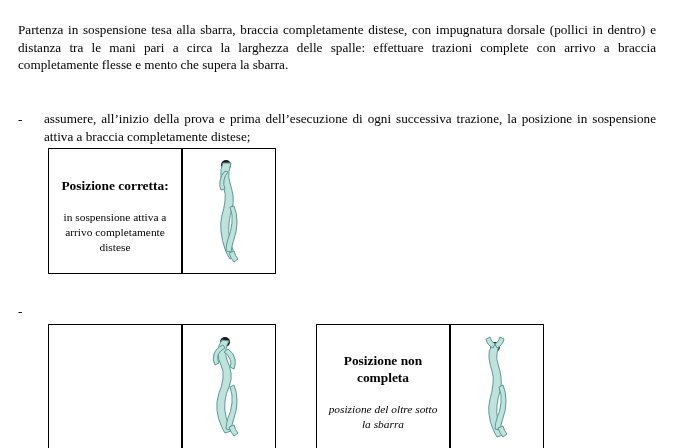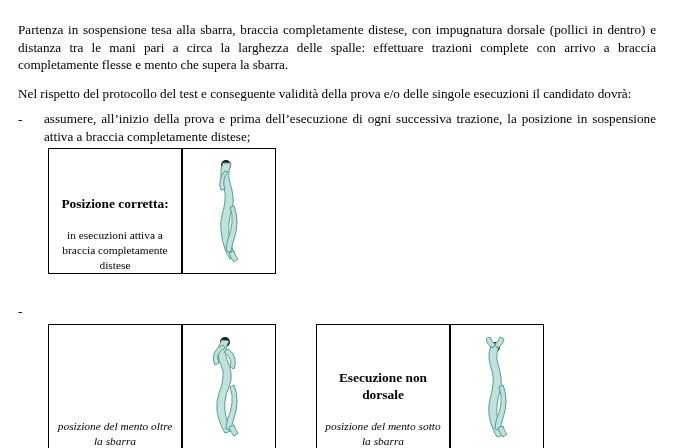--- a/index.html
+++ b/index.html
@@ -70,21 +70,21 @@
   .fig-group {
     position: absolute;
     display: flex;
   }
   .fig-box {
     border: 1px solid #000000;
     box-sizing: border-box;
     display: flex;
     flex-direction: column;
     align-items: center;
-    justify-content: flex-end;
+    justify-content: center;
   }
   .fig-caption {
     width: 134px;
     height: 126px;
     padding: 9px 6px 0 6px;
     text-align: center;
     box-sizing: border-box;
   }
   .fig-title {
     font-weight: bold;
@@ -114,68 +114,66 @@
   #group3 { left: 48px; top: 324px; }
   #group4 { left: 316px; top: 324px; }
 </style>
 </head>
 <body>
 
 <div class="page">
 
   <p class="para" id="para-intro">Partenza in sospensione tesa alla sbarra, braccia completamente distese, con impugnatura  dorsale (pollici in dentro)  e distanza tra le mani pari a circa la larghezza delle spalle: effettuare trazioni complete con arrivo a braccia completamente flesse e mento che supera la sbarra.</p>
 
-  <p class="para" id="para-protocol">Nel rispetto del protocollo del test e conseguente validità della prova e/o delle singole esecuzioni il candidato dovrà:</p>
 
   <span class="bullet-row bullet-dash" id="bullet1-dash">-</span>
   <span class="bullet-row bullet-text" id="bullet1-text">assumere,  all’inizio  della  prova  e  prima  dell’esecuzione  di  ogni  successiva  trazione,  la posizione in sospensione attiva a braccia completamente distese;</span>
 
   <span class="bullet-row bullet-dash" id="bullet2-dash">-</span>
 
   <div class="fig-group" id="group1">
     <div class="fig-box fig-caption">
       <div class="fig-title">Posizione corretta:</div>
-      <div class="fig-sub">in esecuzioni attiva a braccia completamente distese</div>
+      <div class="fig-sub">in sospensione attiva a arrivo completamente distese</div>
     </div>
     <div class="fig-box fig-img">
       <svg width="92" height="124" viewBox="0 0 92 124" xmlns="http://www.w3.org/2000/svg" aria-hidden="true">
         <g fill="#bfe2dd" stroke="#5a9a94" stroke-width="1">
           <circle cx="43" cy="16" r="5" fill="#1a1a1a" stroke="none"></circle>
           <path d="M40 14 q-3 6 -2 14 q1 8 3 12 q2 5 1 12 q-1 8 -3 14 q-2 8 -1 16 q1 10 4 18 q2 6 5 10 l6 -2 q-4 -8 -6 -16 q-2 -9 -1 -18 q1 -8 3 -14 q2 -7 1 -13 q-1 -7 -3 -13 q-2 -6 -1 -12 q1 -4 2 -8 z"></path>
           <path d="M42 22 q-4 4 -5 10 q-1 5 1 9 l4 -1 q-2 -5 -1 -9 q1 -5 4 -8 z"></path>
           <path d="M47 58 q3 8 2 16 q-1 9 -4 16 q-2 6 -2 12 l5 1 q1 -7 3 -13 q3 -8 3 -17 q0 -9 -3 -16 z"></path>
           <path d="M46 104 q2 6 5 9 l4 -3 q-3 -3 -4 -8 z"></path>
         </g>
       </svg>
     </div>
   </div>
 
 
   <div class="fig-group" id="group3">
     <div class="fig-box fig-caption">
-      <div class="fig-sub italic">posizione del mento oltre la sbarra</div>
     </div>
     <div class="fig-box fig-img">
       <svg width="92" height="124" viewBox="0 0 92 124" xmlns="http://www.w3.org/2000/svg" aria-hidden="true">
         <g fill="#bfe2dd" stroke="#5a9a94" stroke-width="1">
           <circle cx="42" cy="17" r="5" fill="#1a1a1a" stroke="none"></circle>
           <path d="M39 15 q-4 5 -4 12 q0 8 3 13 q3 6 2 13 q-1 9 -4 15 q-3 9 -2 17 q1 9 4 15 q2 5 4 8 l6 -2 q-3 -7 -5 -14 q-2 -8 -1 -16 q1 -8 4 -14 q3 -7 2 -14 q-1 -7 -4 -13 q-2 -5 -1 -11 q1 -5 3 -8 z"></path>
           <path d="M40 20 q-7 3 -9 9 q-2 6 1 11 l4 -2 q-2 -4 -1 -8 q2 -5 7 -7 z"></path>
           <path d="M45 24 q6 4 7 10 q1 5 -1 10 l-4 -2 q2 -4 0 -8 q-2 -5 -6 -7 z"></path>
           <path d="M47 62 q3 8 2 16 q-1 9 -4 15 q-2 6 -2 11 l5 1 q1 -6 3 -12 q3 -8 3 -17 q0 -9 -3 -16 z"></path>
           <path d="M46 102 q2 6 5 9 l4 -3 q-3 -3 -4 -8 z"></path>
         </g>
       </svg>
     </div>
   </div>
 
   <div class="fig-group" id="group4">
     <div class="fig-box fig-caption">
-      <div class="fig-title">Esecuzione non dorsale</div>
-      <div class="fig-sub italic">posizione del mento sotto la sbarra</div>
+      <div class="fig-title">Posizione non completa</div>
+      <div class="fig-sub italic">posizione del oltre sotto la sbarra</div>
     </div>
     <div class="fig-box fig-img">
       <svg width="92" height="124" viewBox="0 0 92 124" xmlns="http://www.w3.org/2000/svg" aria-hidden="true">
         <g fill="#bfe2dd" stroke="#5a9a94" stroke-width="1">
           <circle cx="44" cy="22" r="5" fill="#1a1a1a" stroke="none"></circle>
           <path d="M41 20 q-4 6 -3 13 q1 8 3 13 q2 6 1 13 q-1 9 -3 15 q-2 8 -1 15 q1 9 4 15 q2 5 4 8 l6 -2 q-3 -7 -5 -14 q-2 -8 -1 -16 q1 -8 3 -14 q2 -7 1 -14 q-1 -7 -3 -13 q-2 -5 -1 -11 q1 -5 3 -8 z"></path>
           <path d="M42 23 q-6 -3 -7 -9 l4 -2 q1 5 5 7 z"></path>
           <path d="M46 23 q6 -3 7 -9 l-4 -2 q-1 5 -5 7 z"></path>
           <path d="M48 62 q3 8 2 16 q-1 9 -4 15 q-2 6 -2 11 l5 1 q1 -6 3 -12 q3 -8 3 -17 q0 -9 -3 -16 z"></path>
           <path d="M47 103 q2 6 5 9 l4 -3 q-3 -3 -4 -8 z"></path>

